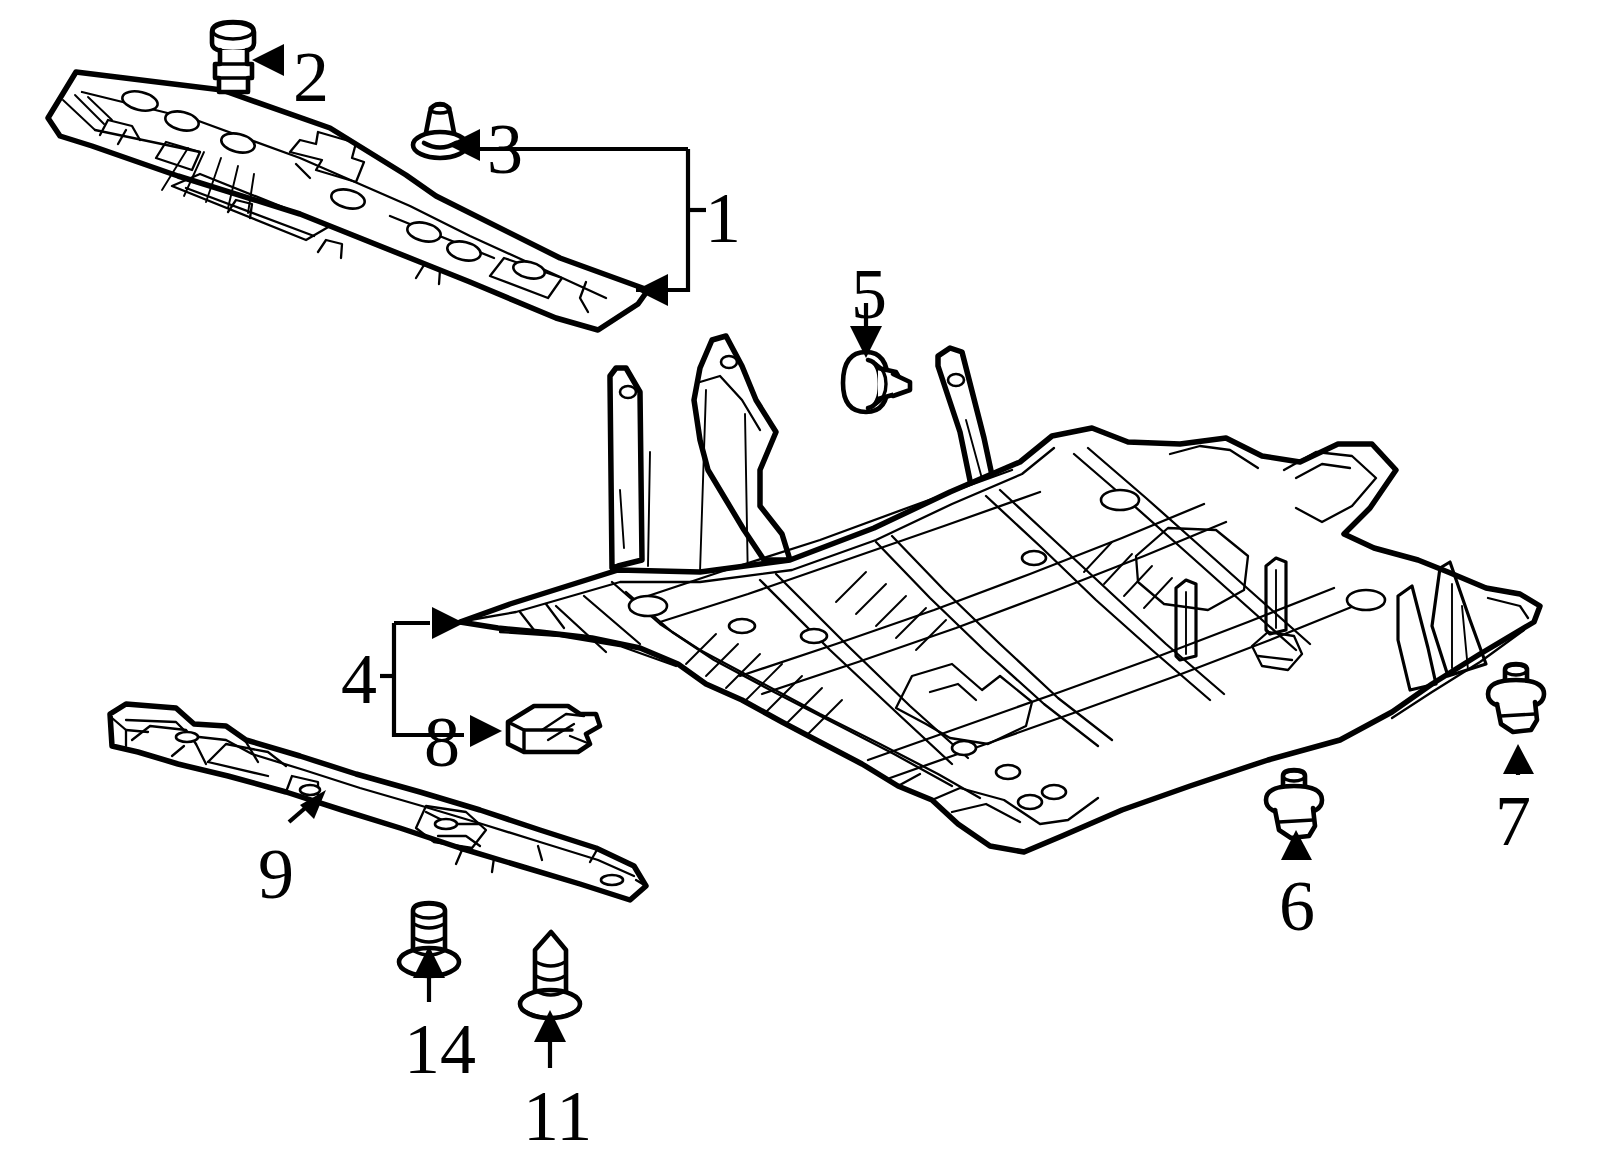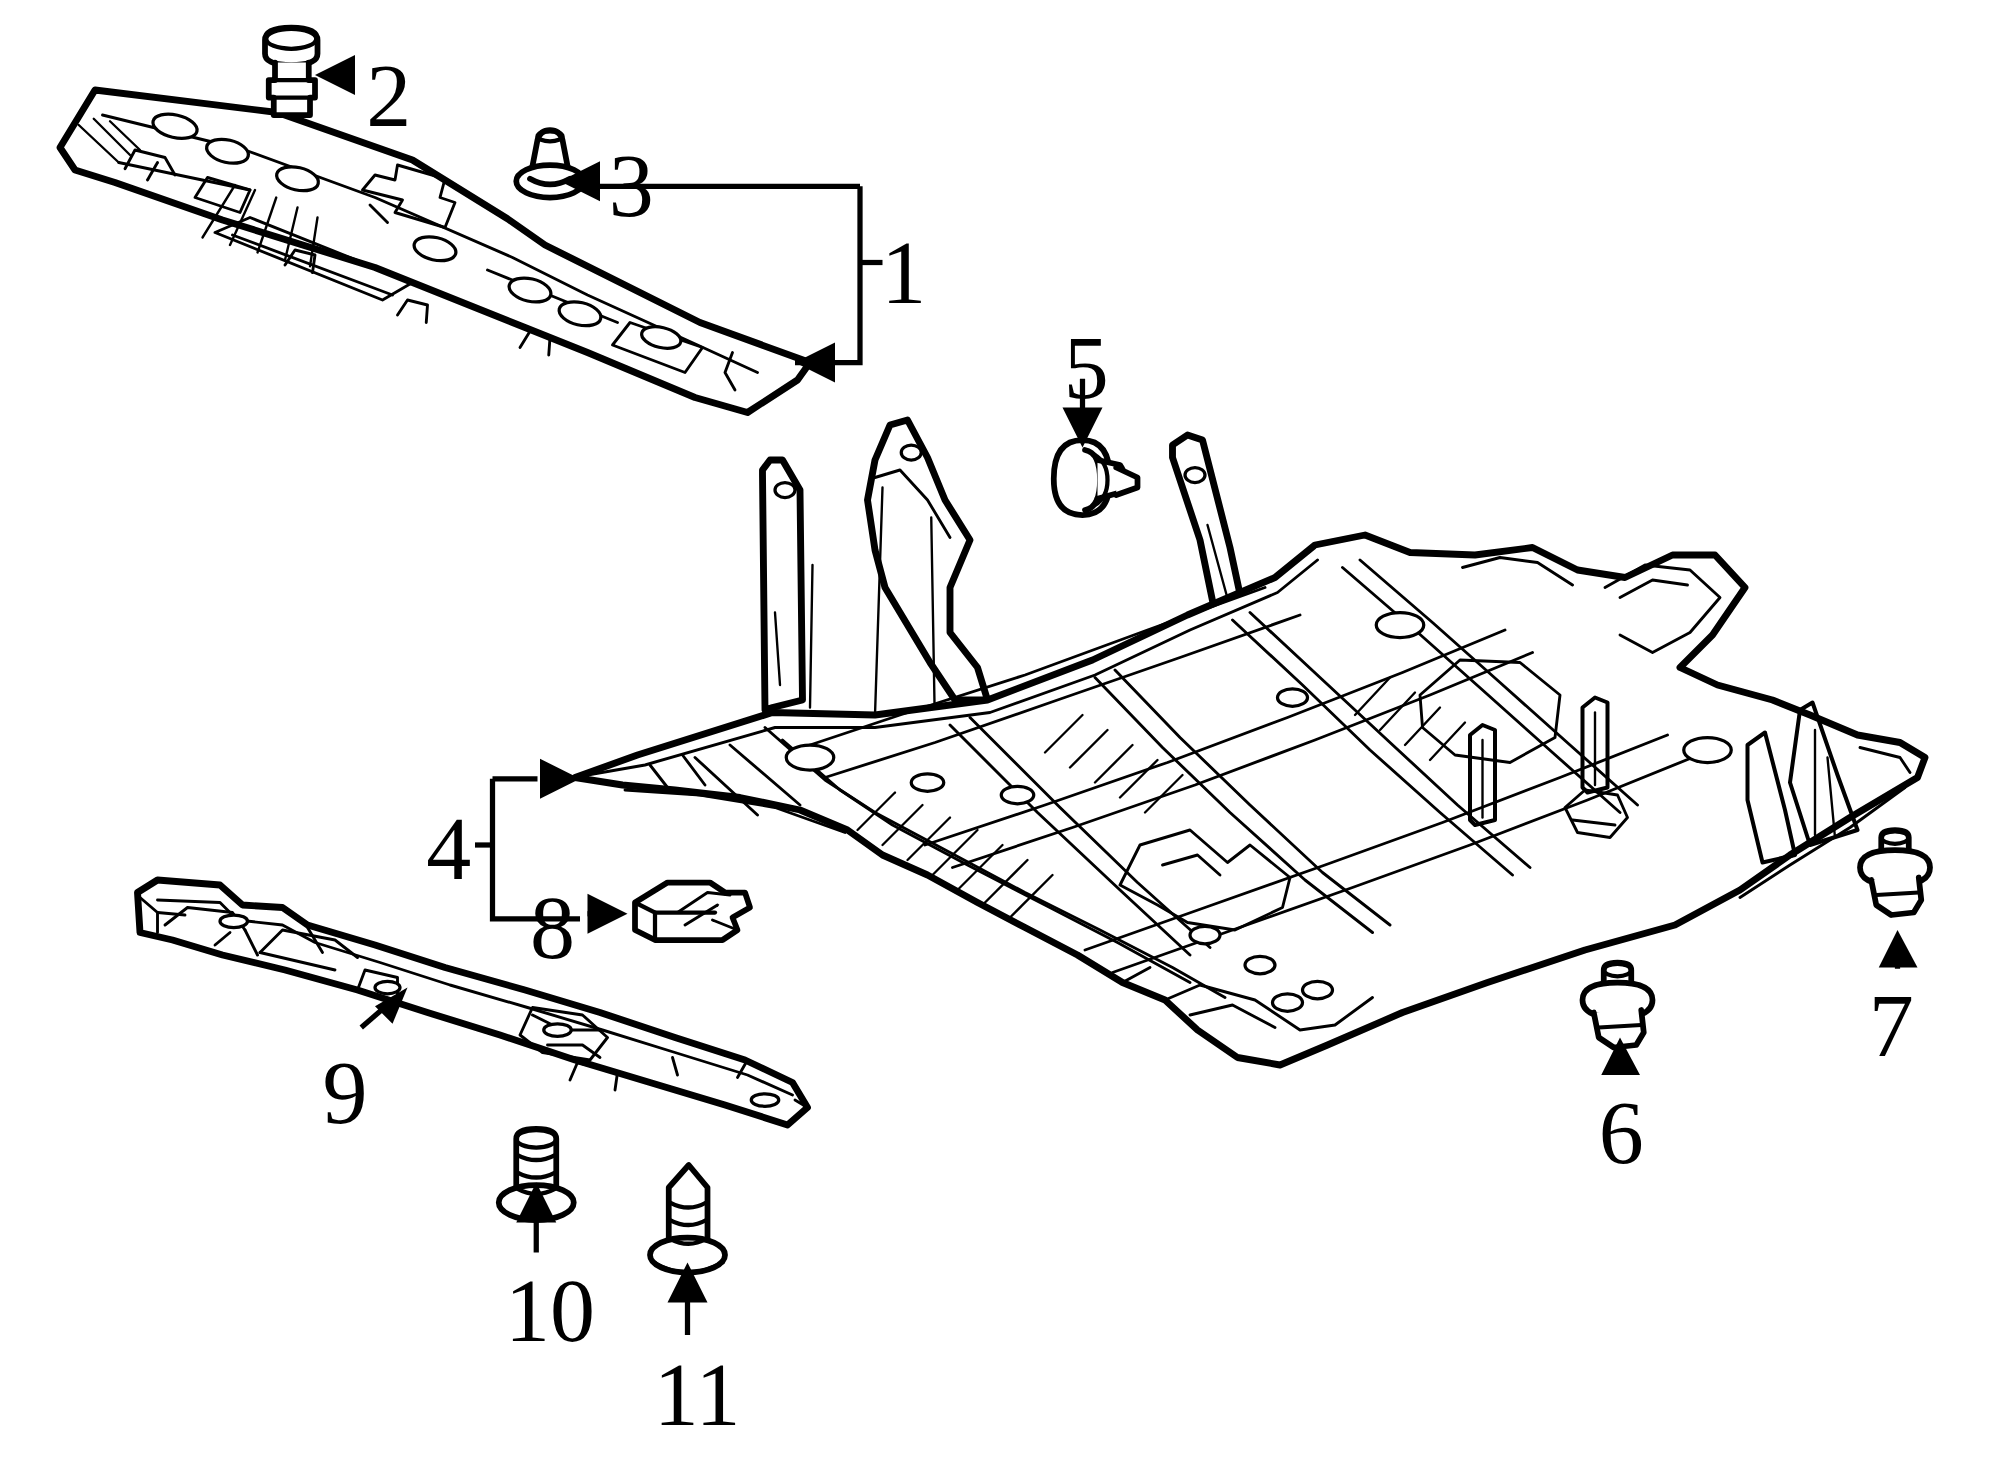--- a/index.html
+++ b/index.html
@@ -438,17 +438,17 @@
   <div class="callout-label" style="left:851px; top:258px;">5</div>
 
   <div class="callout-label" style="left:1279px; top:870px;">6</div>
 
   <div class="callout-label" style="left:1495px; top:785px;">7</div>
 
   <div class="callout-label" style="left:424px; top:706px;">8</div>
 
   <div class="callout-label" style="left:258px; top:838px;">9</div>
 
-  <div class="callout-label" style="left:404px; top:1013px;">10</div>
+  <div class="callout-label" style="left:404px; top:1013px;">14</div>
 
   <div class="callout-label" style="left:523px; top:1080px;">11</div>
 
 </div>
 
 </body></html>

